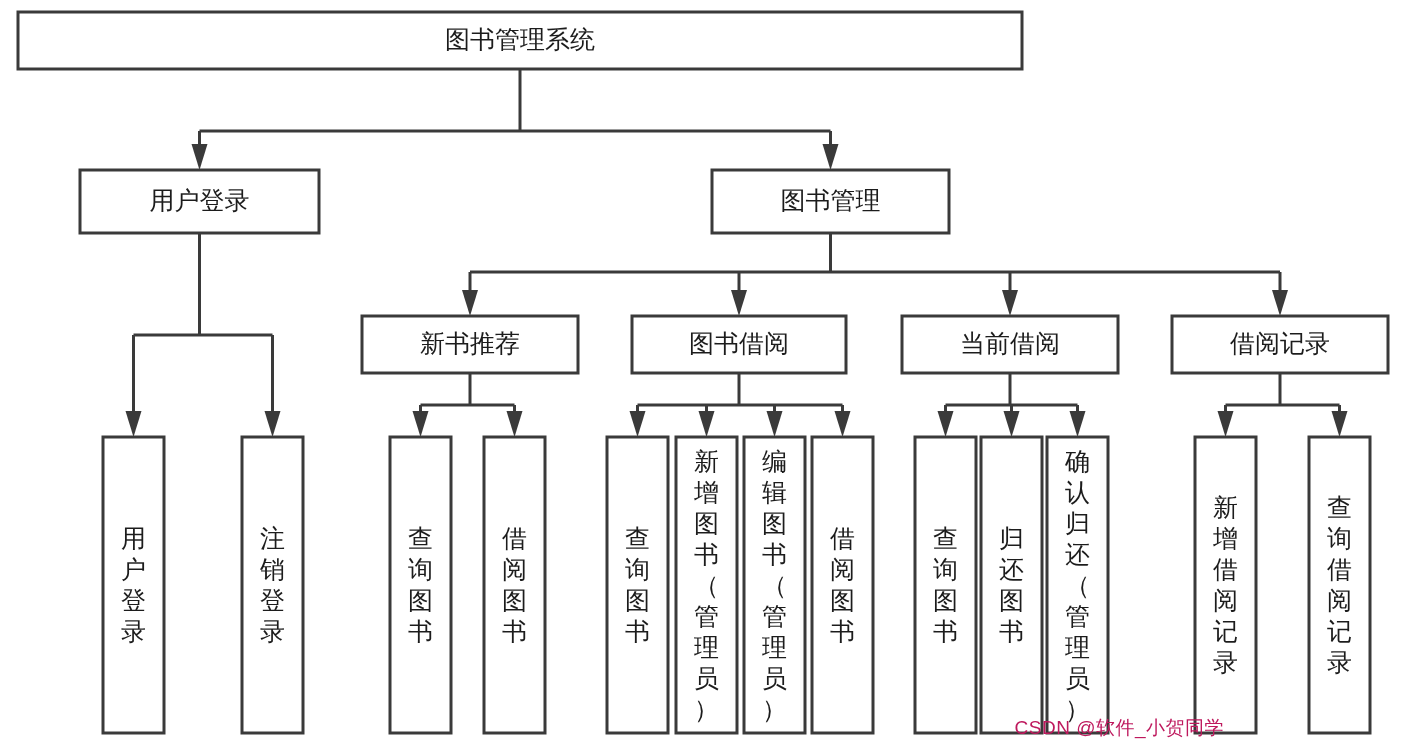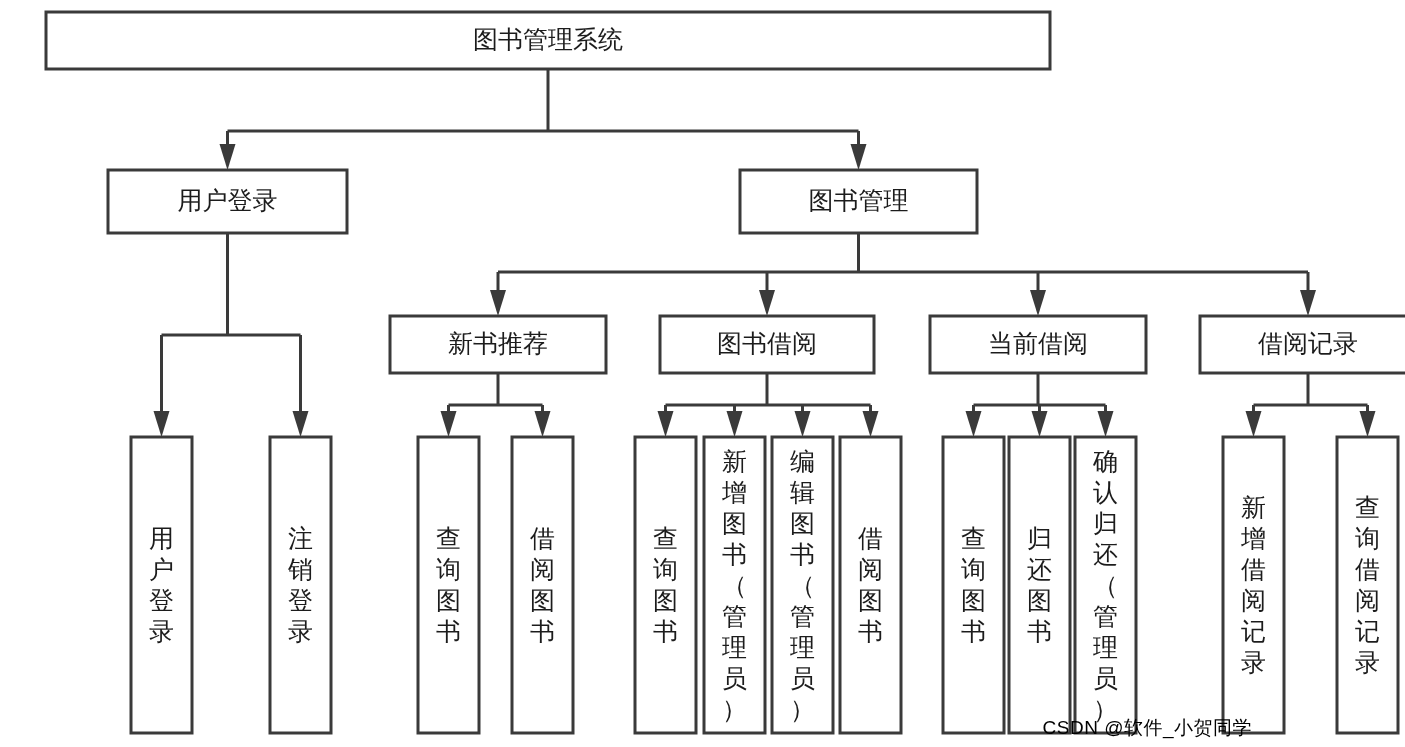--- a/index.html
+++ b/index.html
@@ -12,21 +12,20 @@
     width: 1405px;
     height: 747px;
     font-family: "Liberation Sans", "DejaVu Sans", sans-serif;
     overflow: hidden;
     position: relative;
   }
   #diagram-root {
     position: relative;
     width: 1232px;
     height: 747px;
-    margin-left: 28px;
   }
   svg.diagram-canvas {
     position: absolute;
     top: 0;
     left: 0;
     width: 1405px;
     height: 747px;
     display: block;
   }
   .node-box {
@@ -56,21 +55,21 @@
     font-size: 25px;
     fill: #1c1c1c;
     text-anchor: middle;
   }
   .watermark {
     position: absolute;
     right: 8px;
     bottom: 6px;
     font-family: "Liberation Sans", "DejaVu Sans", sans-serif;
     font-size: 19px;
-    color: #000000;
+    color: #be185d;
     letter-spacing: 0.5px;
     white-space: nowrap;
     user-select: none;
   }
 </style>
 </head>
 <body>
 
 <div id="diagram-root">
   <svg class="diagram-canvas" viewBox="0 0 1405 747">

